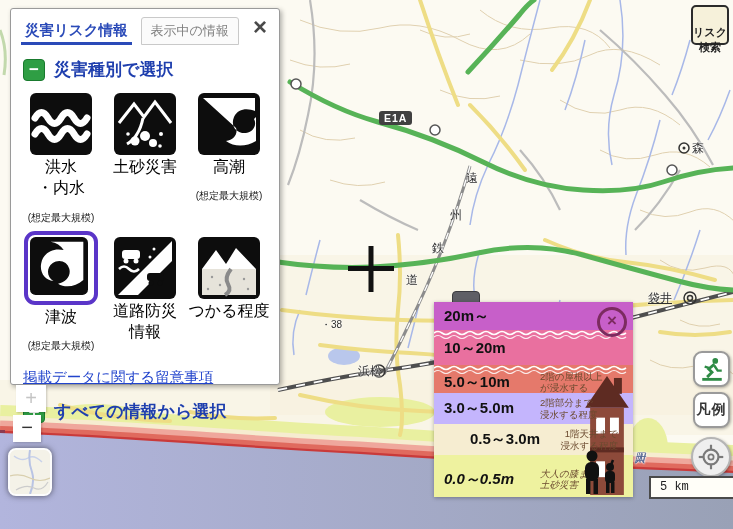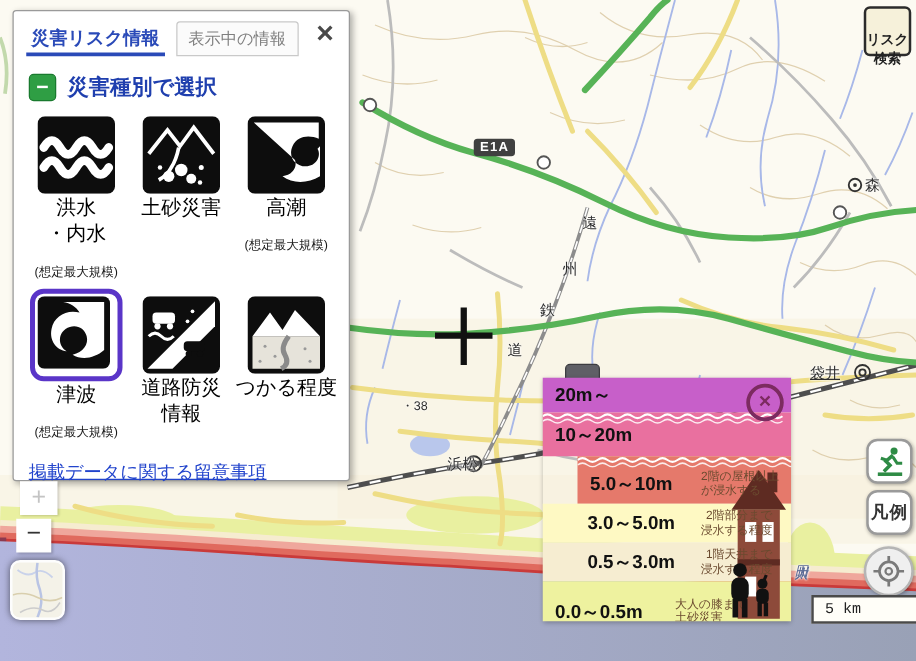--- a/index.html
+++ b/index.html
@@ -316,20 +316,24 @@
             <circle cx="10" cy="52" r="1.2" fill="#999"></circle>
           </svg>
         </div>
         <div class="hlabel">つかる程度</div>
 
       </div>
     </div>
 
     <a class="link">掲載データに関する留意事項</a>
 
+    <div class="sec">
+      <div class="sq">＋</div>
+      <div class="sec-title">すべての情報から選択</div>
+    </div>
   </div>
 
   <div class="risk-btn">
     <div>リスク</div>
     <div>検索</div>
   </div>
 
   <div class="sqbtn evac-btn">
     <svg width="26" height="26" viewBox="0 0 32 32">
       <circle cx="20" cy="6" r="3.5" fill="#2e8b45"></circle>
@@ -377,49 +381,49 @@
     </div>
 
     <div class="lrow" style="height: 35px; padding-top: 2px; background-color: rgb(233, 112, 159);">
       <svg class="wave" width="199" height="9">
         <path d="M0 3q4 -3 8 0t8 0t8 0t8 0t8 0t8 0t8 0t8 0t8 0t8 0t8 0t8 0t8 0t8 0t8 0t8 0t8 0t8 0t8 0t8 0t8 0t8 0t8 0t8 0" stroke="#fff" stroke-width="1.6" fill="none"></path>
         <path d="M0 7q4 -3 8 0t8 0t8 0t8 0t8 0t8 0t8 0t8 0t8 0t8 0t8 0t8 0t8 0t8 0t8 0t8 0t8 0t8 0t8 0t8 0t8 0t8 0t8 0t8 0" stroke="#fff" stroke-width="1.2" fill="none" opacity="0.85"></path>
       </svg>
       <div class="ll">10～20m</div>
     </div>
 
-    <div class="lrow" style="height: 38px; padding-top: 6px; background-color: rgb(229, 121, 107); margin-left: 28px;">
+    <div class="lrow" style="height: 28px; padding-top: 6px; background-color: rgb(229, 121, 107);">
       <svg class="wave" width="199" height="9">
         <path d="M0 3q4 -3 8 0t8 0t8 0t8 0t8 0t8 0t8 0t8 0t8 0t8 0t8 0t8 0t8 0t8 0t8 0t8 0t8 0t8 0t8 0t8 0t8 0t8 0t8 0t8 0" stroke="#fff" stroke-width="1.6" fill="none"></path>
         <path d="M0 7q4 -3 8 0t8 0t8 0t8 0t8 0t8 0t8 0t8 0t8 0t8 0t8 0t8 0t8 0t8 0t8 0t8 0t8 0t8 0t8 0t8 0t8 0t8 0t8 0t8 0" stroke="#fff" stroke-width="1.2" fill="none" opacity="0.85"></path>
       </svg>
       <div class="ll">5.0～10m</div>
       <div class="ld">
         <div>2階の屋根以上</div>
           <div>が浸水する</div>
       </div>
     </div>
 
-    <div class="lrow" style="height: 31px; background-color: #fef9c3; text-align: right;">
+    <div class="lrow" style="height: 31px; background-color: #c4b5fd;">
       <div class="ll">3.0～5.0m</div>
       <div class="ld">
         <div>2階部分まで</div>
           <div>浸水する程度</div>
       </div>
     </div>
 
     <div class="lrow" style="height: 31px; background-color: rgb(246, 237, 209); text-align: right;">
       <div class="ll">0.5～3.0m</div>
       <div class="ld">
         <div>1階天井まで</div>
           <div>浸水する程度</div>
       </div>
     </div>
 
-    <div class="lrow" style="height: 48px; background-color: rgb(238, 242, 159);">
+    <div class="lrow" style="height: 48px; background-color: rgb(238, 242, 159); font-style: italic;">
       <div class="ll">0.0～0.5m</div>
       <div class="ld">
         <div>大人の膝まで</div>
           <div>土砂災害</div>
       </div>
     </div>
 
     <div class="legend-close">×</div>
 
     <svg class="house" width="46" height="123" viewBox="0 0 46 124">

